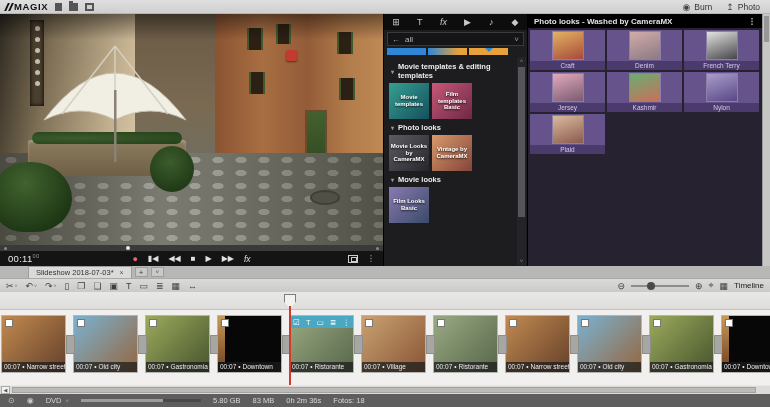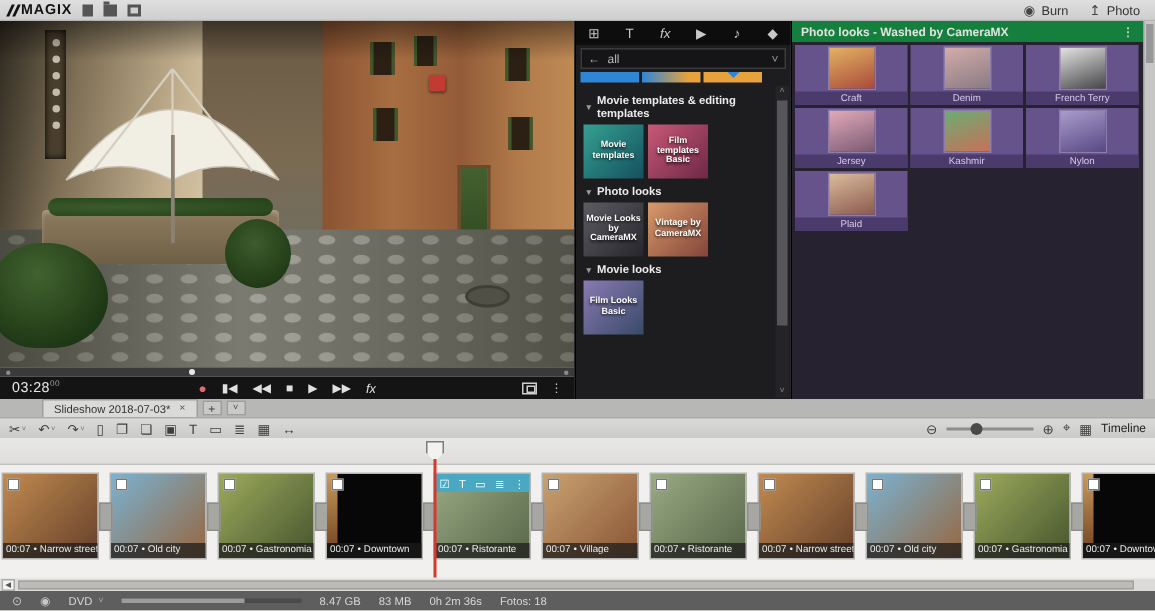--- a/index.html
+++ b/index.html
@@ -74,21 +74,21 @@
 #tp-scrollbar .arr{display:block;height:8px;line-height:8px;}
 #tp-scrollbar .dn{position:absolute;bottom:0;left:0;right:0;}
 #tp-scrollbar .hnd{position:absolute;left:1px;right:1px;top:10px;height:150px;background:#55555a;}
 .tp-sec-h{display:flex;align-items:center;gap:4px;color:#ececec;font-size:7.5px;font-weight:bold;margin:4px 0 3px 2px;}
 .tp-sec-h .tri{color:#9a9a9a;font-size:6px;}
 .tp-items{display:flex;flex-wrap:wrap;gap:3px;}
 .tp-item{width:40px;height:36px;position:relative;background:linear-gradient(135deg,var(--c0,#555),var(--c1,#222));display:flex;align-items:center;justify-content:center;text-align:center;color:#fff;font-size:6px;font-weight:bold;line-height:1.15;text-shadow:0 1px 2px rgba(0,0,0,.9);padding:1px;}
 
 
 #lpanel{position:absolute;left:527px;top:14px;width:235px;height:252px;background:#262230;border-left:1px solid #000;}
-#lp-head{height:14px;background:#15803d;color:#e2e2e2;font-size:8px;font-weight:bold;display:flex;align-items:center;padding:0 6px;}
+#lp-head{height:14px;background:#000000;color:#e2e2e2;font-size:8px;font-weight:bold;display:flex;align-items:center;padding:0 6px;}
 #lp-head .kebab{margin-left:auto;}
 #lp-grid{display:flex;flex-wrap:wrap;gap:2px;padding:2px;align-content:flex-start;height:238px;}
 .look-cell{width:75px;height:40px;background:#66538c;position:relative;display:flex;justify-content:center;}
 .look-thumb{width:30px;height:27px;margin-top:2px;background:linear-gradient(160deg,var(--c0,#999),var(--c1,#555));box-shadow:0 0 0 1px rgba(255,255,255,.25);}
 .look-label{position:absolute;bottom:0;left:0;right:0;height:9px;background:#4b3a6c;color:#d6cbea;font-size:6.5px;text-align:center;line-height:9px;overflow:hidden;}
 
 
 #rstrip{position:absolute;left:762px;top:14px;width:8px;height:252px;background:#c6c6c4;border-left:1px solid #9a9a9a;}
 #rstrip .hnd{position:absolute;left:1px;right:1px;top:2px;height:26px;background:#97979a;}
 
@@ -206,21 +206,21 @@
   <div class="pv" id="pv-shade"></div>
 </div>
 
 <div id="scrub">
   <span class="dot end" style="left:4px;"></span>
   <span class="dot" style="left:126px;"></span>
   <span class="dot end" style="right:4px;"></span>
 </div>
 
 <div id="transport">
-  <span id="timecode"><span>03:28</span><span class="fr">00</span></span>
+  <span id="timecode"><span>00:11</span><span class="fr">00</span></span>
   <span id="t-center">
     <span class="rec">●</span>
     <span>▮◀</span>
     <span>◀◀</span>
     <span>■</span>
     <span>▶</span>
     <span>▶▶</span>
     <span class="fx">fx</span>
   </span>
   <span id="t-right">
@@ -510,17 +510,17 @@
 <div id="hs-handle"></div>
 
 <div id="status">
   <span class="g">⊙</span>
   <span class="g">◉</span>
   <span id="disc">
       <span>DVD</span>
       <span class="chev">˅</span>
     </span>
   <span id="st-bar"></span>
-  <span>8.47 GB</span>
+  <span>5.80 GB</span>
   <span>83 MB</span>
   <span>0h 2m 36s</span>
   <span>Fotos: 18</span>
 </div>
 
 </body></html>

